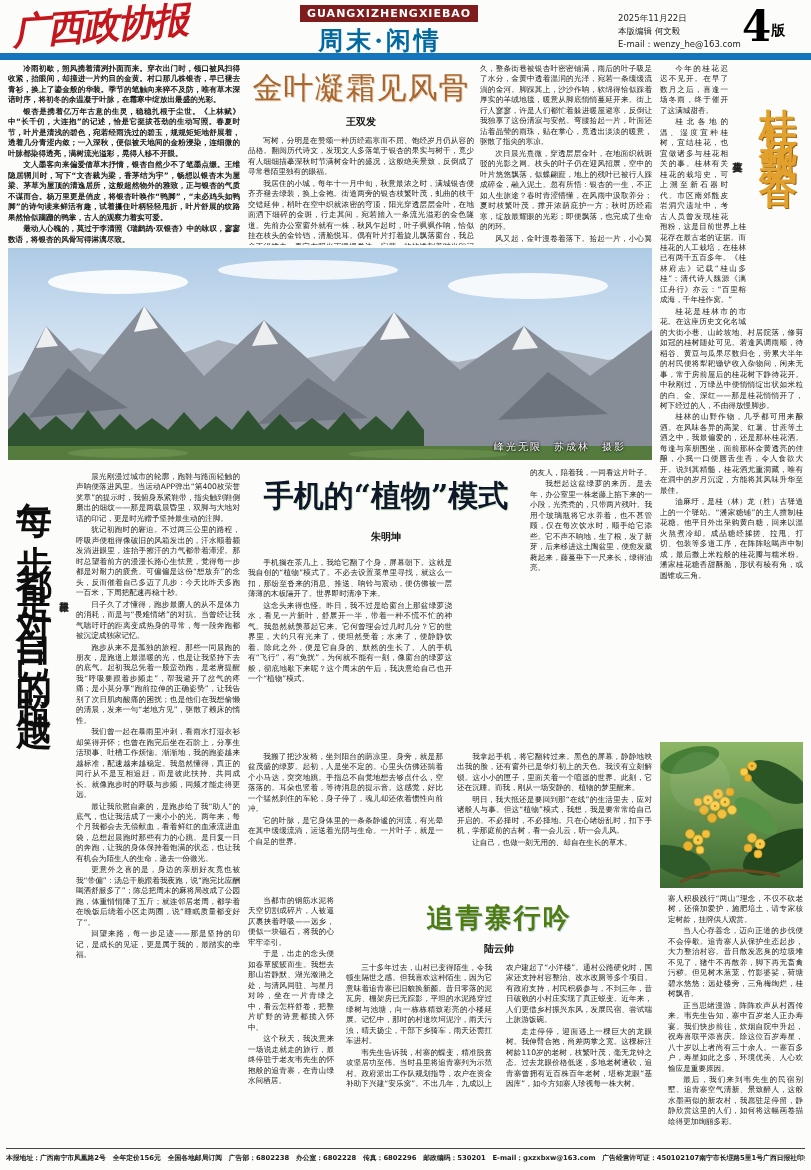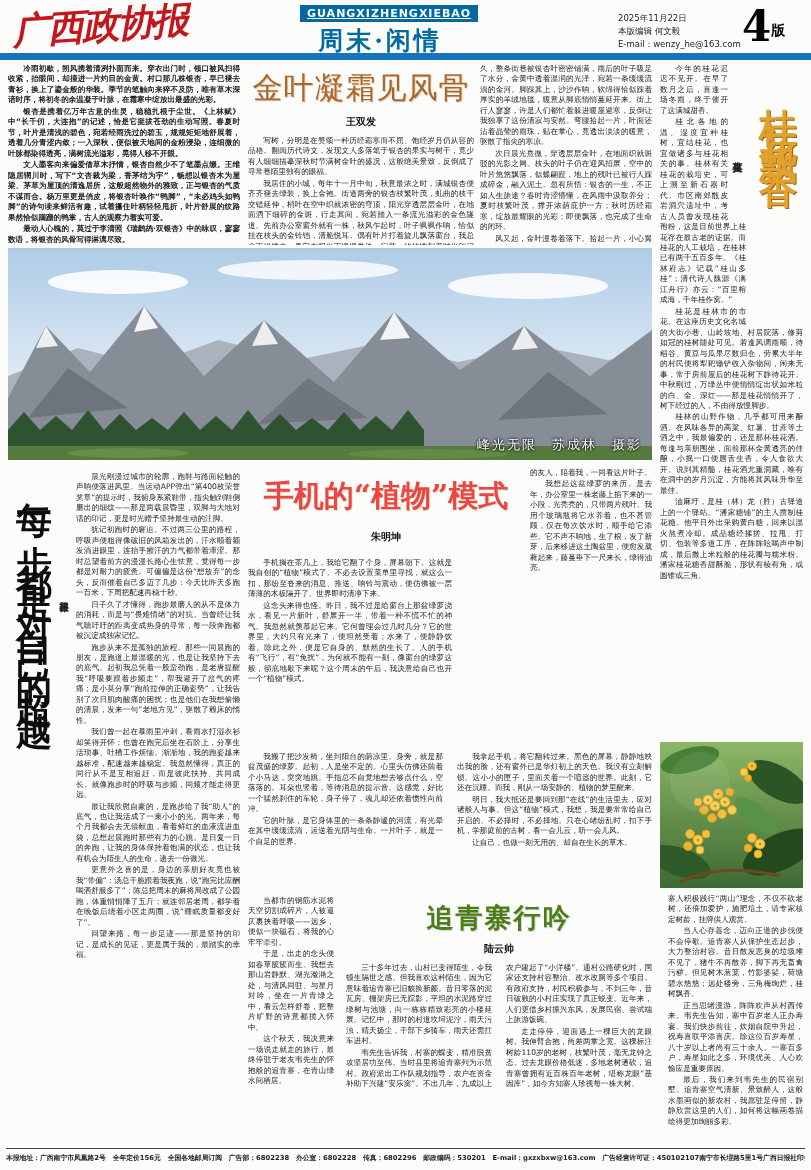--- a/index.html
+++ b/index.html
@@ -4,21 +4,21 @@
 <style>
   * { margin:0; padding:0; box-sizing:border-box; }
   html,body { background:#e8e8e4; }
   body { font-family:"DejaVu Sans","Liberation Sans",sans-serif; }
   .page { position:relative; width:811px; height:1170px; margin:0 auto; background:#fcfcfa; overflow:hidden; }
 
   
   .masthead { position:absolute; left:12px; top:4px; width:210px; font-family:"DejaVu Serif","Liberation Serif",serif;
               font-size:37px; font-weight:bold; font-style:italic; color:#c4161c; transform:rotate(-4deg); letter-spacing:-2px; line-height:1.1; }
   .center-head { position:absolute; left:300px; top:2px; width:160px; text-align:center; }
-  .banner { display:inline-block; background:#0369a1; color:#fff; font-size:11px; font-weight:bold; letter-spacing:1px; padding:2px 7px;text-decoration:underline; }
+  .banner { display:inline-block; background:#7f1d1d; color:#fff; font-size:11px; font-weight:bold; letter-spacing:1px; padding:2px 7px; }
   .section-title { margin-top:2px; font-size:25px; font-weight:900; color:#0369a1; letter-spacing:3px; font-family:"DejaVu Serif","Liberation Serif",serif; }
   .pub-info { position:absolute; left:618px; top:12px; font-size:8.5px; color:#222; line-height:1.55; }
   .page-num-wrap { position:absolute; left:742px; top:6px; }
   .page-num { font-family:"DejaVu Serif","Liberation Serif",serif; font-size:42px; font-weight:bold; color:#000; line-height:1; display:inline-block; }
   .page-unit { font-size:14px; font-weight:bold; display:inline-block; vertical-align:6px; }
   .blue-rule { position:absolute; left:0; top:53px; width:811px; height:7px; background:#1474bc; }
 
   
   .btxt p { font-size:7.6px; line-height:1.38; color:#1c1c1c; text-align:justify; text-indent:2em; margin:0 0 1px 0; }
   .cont p:first-child { text-indent:0; }
@@ -36,32 +36,32 @@
   .gh { position:relative; height:672px; overflow:hidden; }
   .gh-title { float:right; writing-mode:vertical-rl; font-size:38px; font-weight:900; color:#e2a02c;
               letter-spacing:20px; height:238px; margin:14px 0 6px 6px; text-shadow:1px 1px 0 #9a6210, -1px -1px 0 #fff;
               font-family:"DejaVu Serif","Liberation Serif",serif; }
   .gh-author { float:right; writing-mode:vertical-rl; font-size:10px; font-weight:bold; color:#222; height:60px; margin:90px 2px 0 2px; }
   .flower { width:143px; height:146px; margin-top:6px; display:block; }
   .zq-c3 { height:242px; overflow:hidden; margin-top:6px;margin-left:8px; }
 
   
   .mphoto { position:absolute; left:8px; top:248px; width:644px; height:212px; }
-  .mcap { position:absolute; right:10px; bottom:6px; color:#fff; font-size:13px; letter-spacing:2px; text-shadow:0 0 3px #000,0 0 2px #000;margin-top:8px; }
+  .mcap { position:absolute; right:26px; bottom:6px; color:#fff; font-size:10px; letter-spacing:2px; text-shadow:0 0 3px #000,0 0 2px #000;margin-top:8px; }
 
   
   .mb { position:absolute; left:8px; top:466px; width:232px; height:678px; }
   .mb-title { position:absolute; left:2px; top:8px; writing-mode:vertical-rl; font-size:36px; font-weight:900; color:#0d0d0d;
               letter-spacing:21px; height:655px; font-family:"DejaVu Serif","Liberation Serif",serif; }
   .mb-author { position:absolute; left:49px; top:128px; writing-mode:vertical-rl; font-size:9.5px; font-weight:bold; color:#222; }
   .mb-body { position:absolute; left:68px; top:6px; width:164px; height:666px; overflow:hidden; }
 
   
   .a2 { position:absolute; left:248px; top:466px; width:404px; height:424px; }
-  .a2-title { position:absolute; left:0; top:10px; width:276px; text-align:center; font-size:30px; font-weight:900; color:#ef4444;
+  .a2-title { position:absolute; left:0; top:10px; width:276px; text-align:center; font-size:30px; font-weight:900; color:#0f172a;
               letter-spacing:0px; font-family:"DejaVu Serif","Liberation Serif",serif; text-shadow:1px 1px 0 #d5ecce; }
   .a2-byline { position:absolute; left:0; top:58px; width:276px; }
   .a2-col1 { position:absolute; left:0; top:92px; width:204px; height:188px; overflow:hidden; }
   .a2-side { position:absolute; right:0; top:2px; width:122px; height:278px; overflow:hidden; }
   .a2-bottom { position:absolute; left:0; top:286px; width:404px; height:138px; column-count:2; column-gap:14px; overflow:hidden; }
 
   
   .a5 { position:absolute; left:248px; top:896px; width:404px; height:248px; }
   .a5-col0 { position:absolute; left:0; top:0; width:86px; height:248px; overflow:hidden; }
   .a5-main { position:absolute; left:98px; top:0; width:306px; height:248px; }

